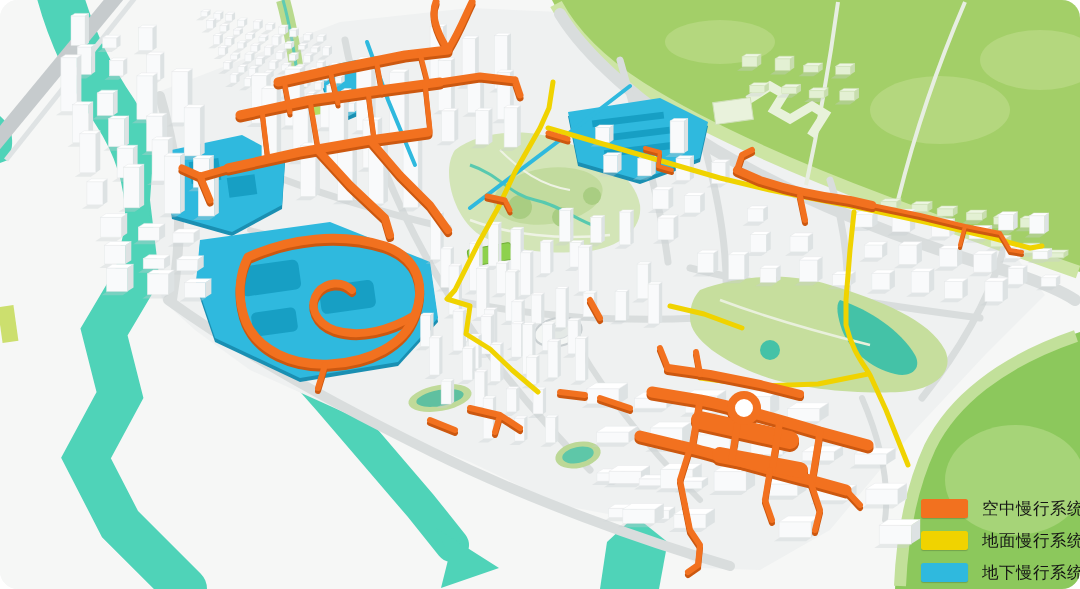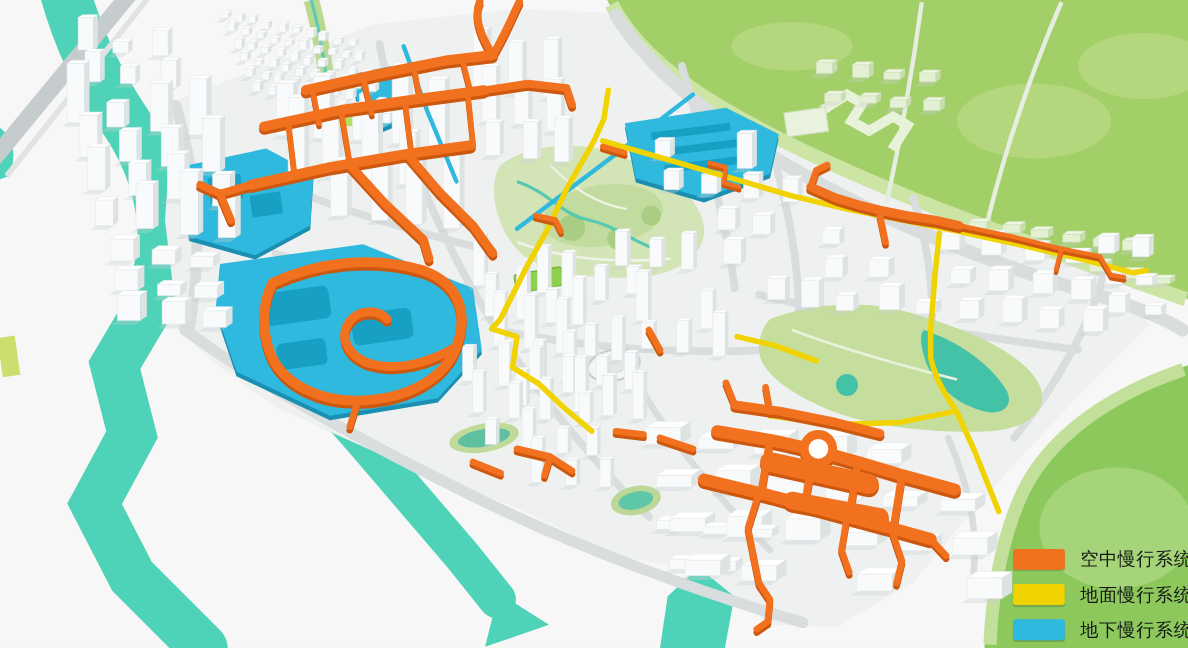--- a/index.html
+++ b/index.html
@@ -1,17 +1,17 @@
 <!DOCTYPE html>
 <html><head>
 <meta charset="utf-8">
 <style>
   html,body{margin:0;padding:0;background:#ffffff;}
   .stage{position:relative;width:1080px;height:589px;overflow:hidden;background:#f6f7f6;
-         font-family:"Liberation Sans", sans-serif;}
+         font-family:"Liberation Sans", sans-serif;border-radius:18px;}
   .stage svg{position:absolute;left:0;top:0;}
   .legend{position:absolute;left:921px;top:499px;display:flex;flex-direction:column;gap:13px;}
   .legend-row{display:flex;align-items:center;gap:14px;}
   .swatch{width:47px;height:19px;border-radius:2.5px;box-shadow:0 1px 1px rgba(0,0,0,.18);flex:0 0 auto;}
   .legend-label{font-family:"Liberation Serif", serif;font-size:16.5px;line-height:19px;
                 color:#141414;letter-spacing:.5px;white-space:nowrap;}
 </style>
 </head>
 <body>
 

